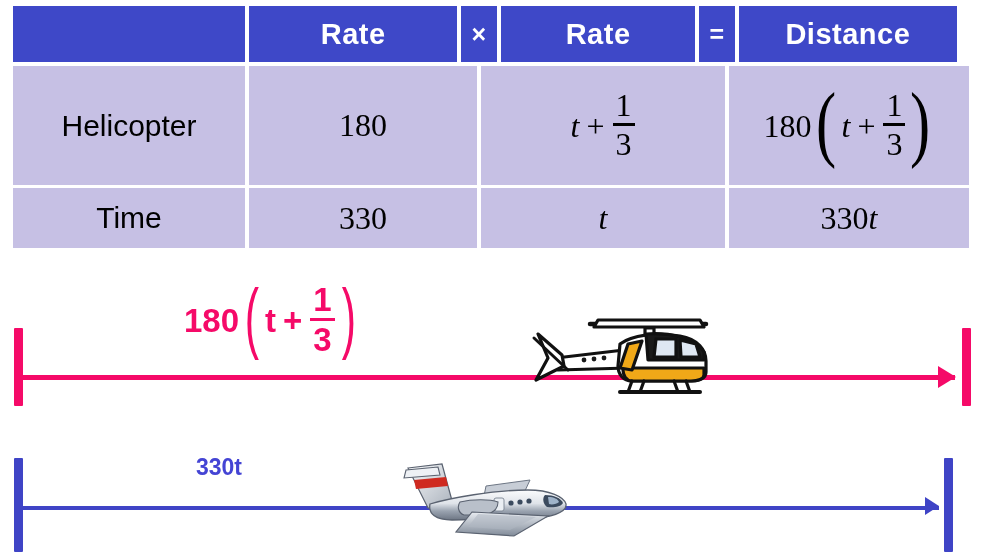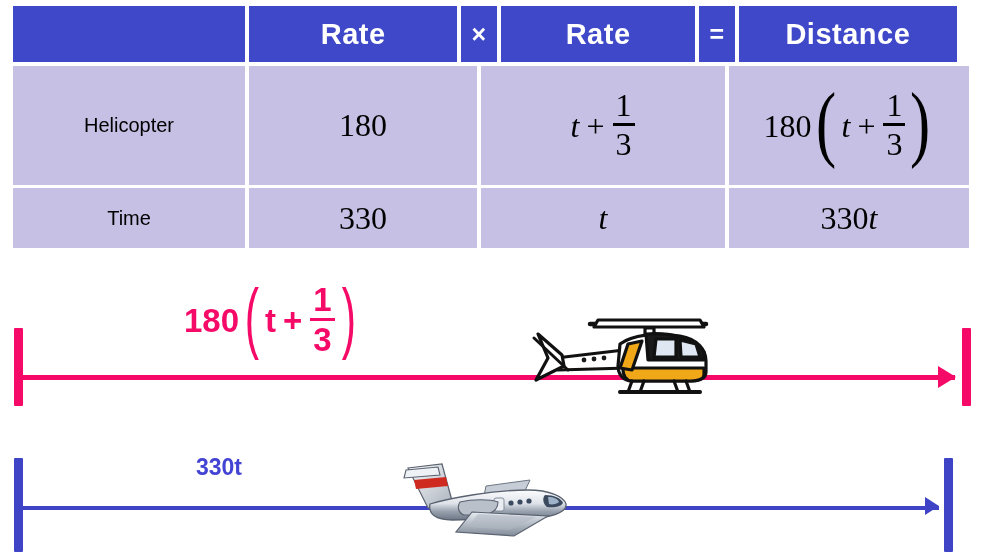--- a/index.html
+++ b/index.html
@@ -70,21 +70,21 @@
   .bcell-label { width: 233px; }
   .bcell-rate  { width: 229px; }
   .bcell-time  { width: 245px; }
   .bcell-dist  { width: 241px; }
 
   .row-body-1 .bcell { height: 119px; }
   .row-body-2 .bcell { height: 60px; }
 
   .txt-plain {
     font-family: "Liberation Sans", sans-serif;
-    font-size: 20px;
+    font-size: 30px;
   }
   .txt-serif {
     font-family: "Liberation Serif", serif;
     font-size: 32px;
   }
   .txt-math {
     font-family: "Liberation Serif", serif;
     font-size: 32px;
   }
   .mvar {

